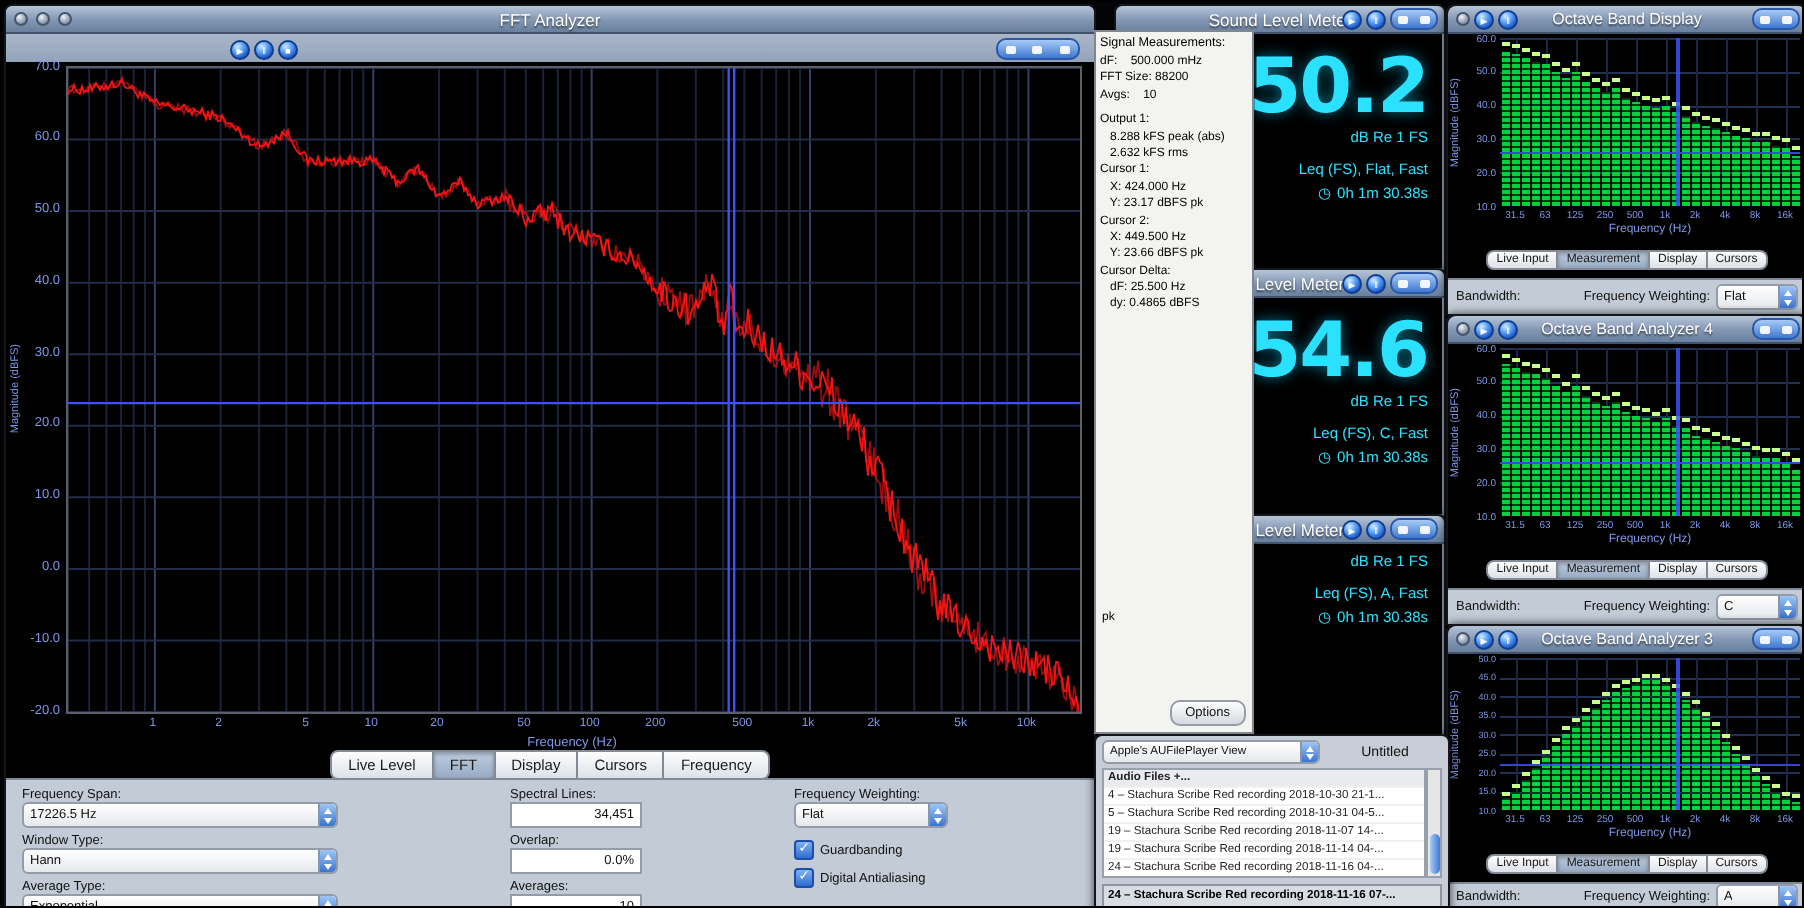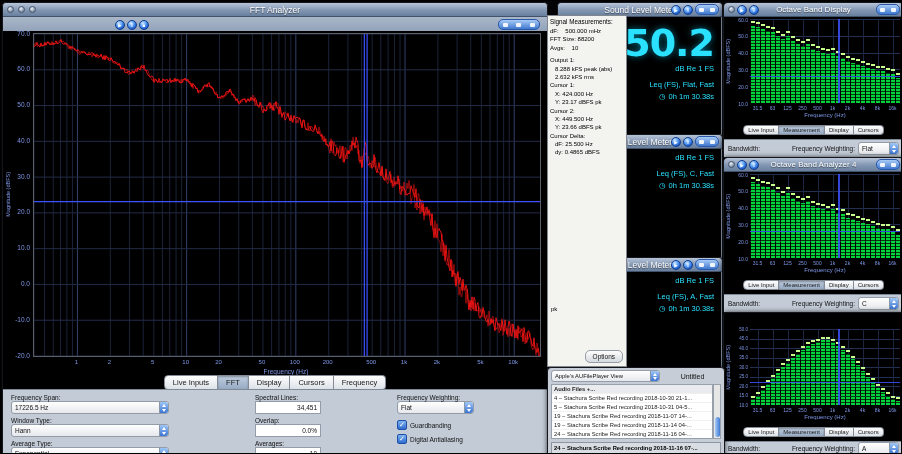--- a/index.html
+++ b/index.html
@@ -242,21 +242,21 @@
           <div class="xtick" style="left: 252.83px;">100</div>
           <div class="xtick" style="left: 285.7px;">200</div>
           <div class="xtick" style="left: 329.151px;">500</div>
           <div class="xtick" style="left: 362.02px;">1k</div>
           <div class="xtick" style="left: 394.889px;">2k</div>
           <div class="xtick" style="left: 438.34px;">5k</div>
           <div class="xtick" style="left: 471.21px;">10k</div>
         </div>
       <div id="fft-xlabel">Frequency (Hz)</div>
       <div id="fft-tabs" class="tabs">
-          <span class="tab">Live Inputs</span>
+          <span class="tab">Live Level</span>
           <span class="tab sel">FFT</span>
           <span class="tab">Display</span>
           <span class="tab">Cursors</span>
           <span class="tab">Frequency</span>
         </div>
     </div>
     <div id="fft-settings">
       <div class="scol" style="width:158px">
         <div class="pair">
           <div class="slabel">Frequency Span:</div>
@@ -339,20 +339,21 @@
     <div class="titlebar">
       <span class="title">Sound Level Meter 2</span>
       <span class="round-btn" style="margin-left:auto">▶</span>
       <span class="round-btn">‖</span>
       <div class="capsule" style="width:22px;margin-left:2px">
           <span></span>
           <span></span>
         </div>
     </div>
     <div class="display lcd">
+      <div class="value">54.6</div>
       <div class="unit">dB Re 1 FS</div>
       <div class="mode">Leq (FS), C, Fast</div>
       <div class="time">
         <span>◷</span>
         <span>0h 1m 30.38s</span>
       </div>
     </div>
   </section>
 
   <section class="window slm" id="slm-2">
@@ -679,20 +680,30 @@
       <span class="slabel">Bandwidth:</span>
       <span class="slabel" style="margin-left:auto">Frequency Weighting:</span>
       <div class="popup oba-popup">
         <span class="pval">C</span>
         <span class="parrow"></span>
       </div>
     </div>
   </section>
 
   <section class="window oba" id="oba-2">
+    <div class="titlebar">
+      <span class="win-dot"></span>
+      <span class="round-btn">▶</span>
+      <span class="round-btn">‖</span>
+      <span class="title">Octave Band Analyzer 3</span>
+      <div class="capsule" style="width:22px">
+          <span></span>
+          <span></span>
+        </div>
+    </div>
     <div class="oba-chart">
       <div class="vlab oba-vlab" style="height: 76px;">
           <span>Magnitude (dBFS)</span>
         </div>
       <div class="oba-yticks" style="height: 76px;">
           <div class="oytick dense" style="top: -2.5px;">50.0</div>
           <div class="oytick dense" style="top: 7px;">45.0</div>
           <div class="oytick dense" style="top: 16.5px;">40.0</div>
           <div class="oytick dense" style="top: 26px;">35.0</div>
           <div class="oytick dense" style="top: 35.5px;">30.0</div>

